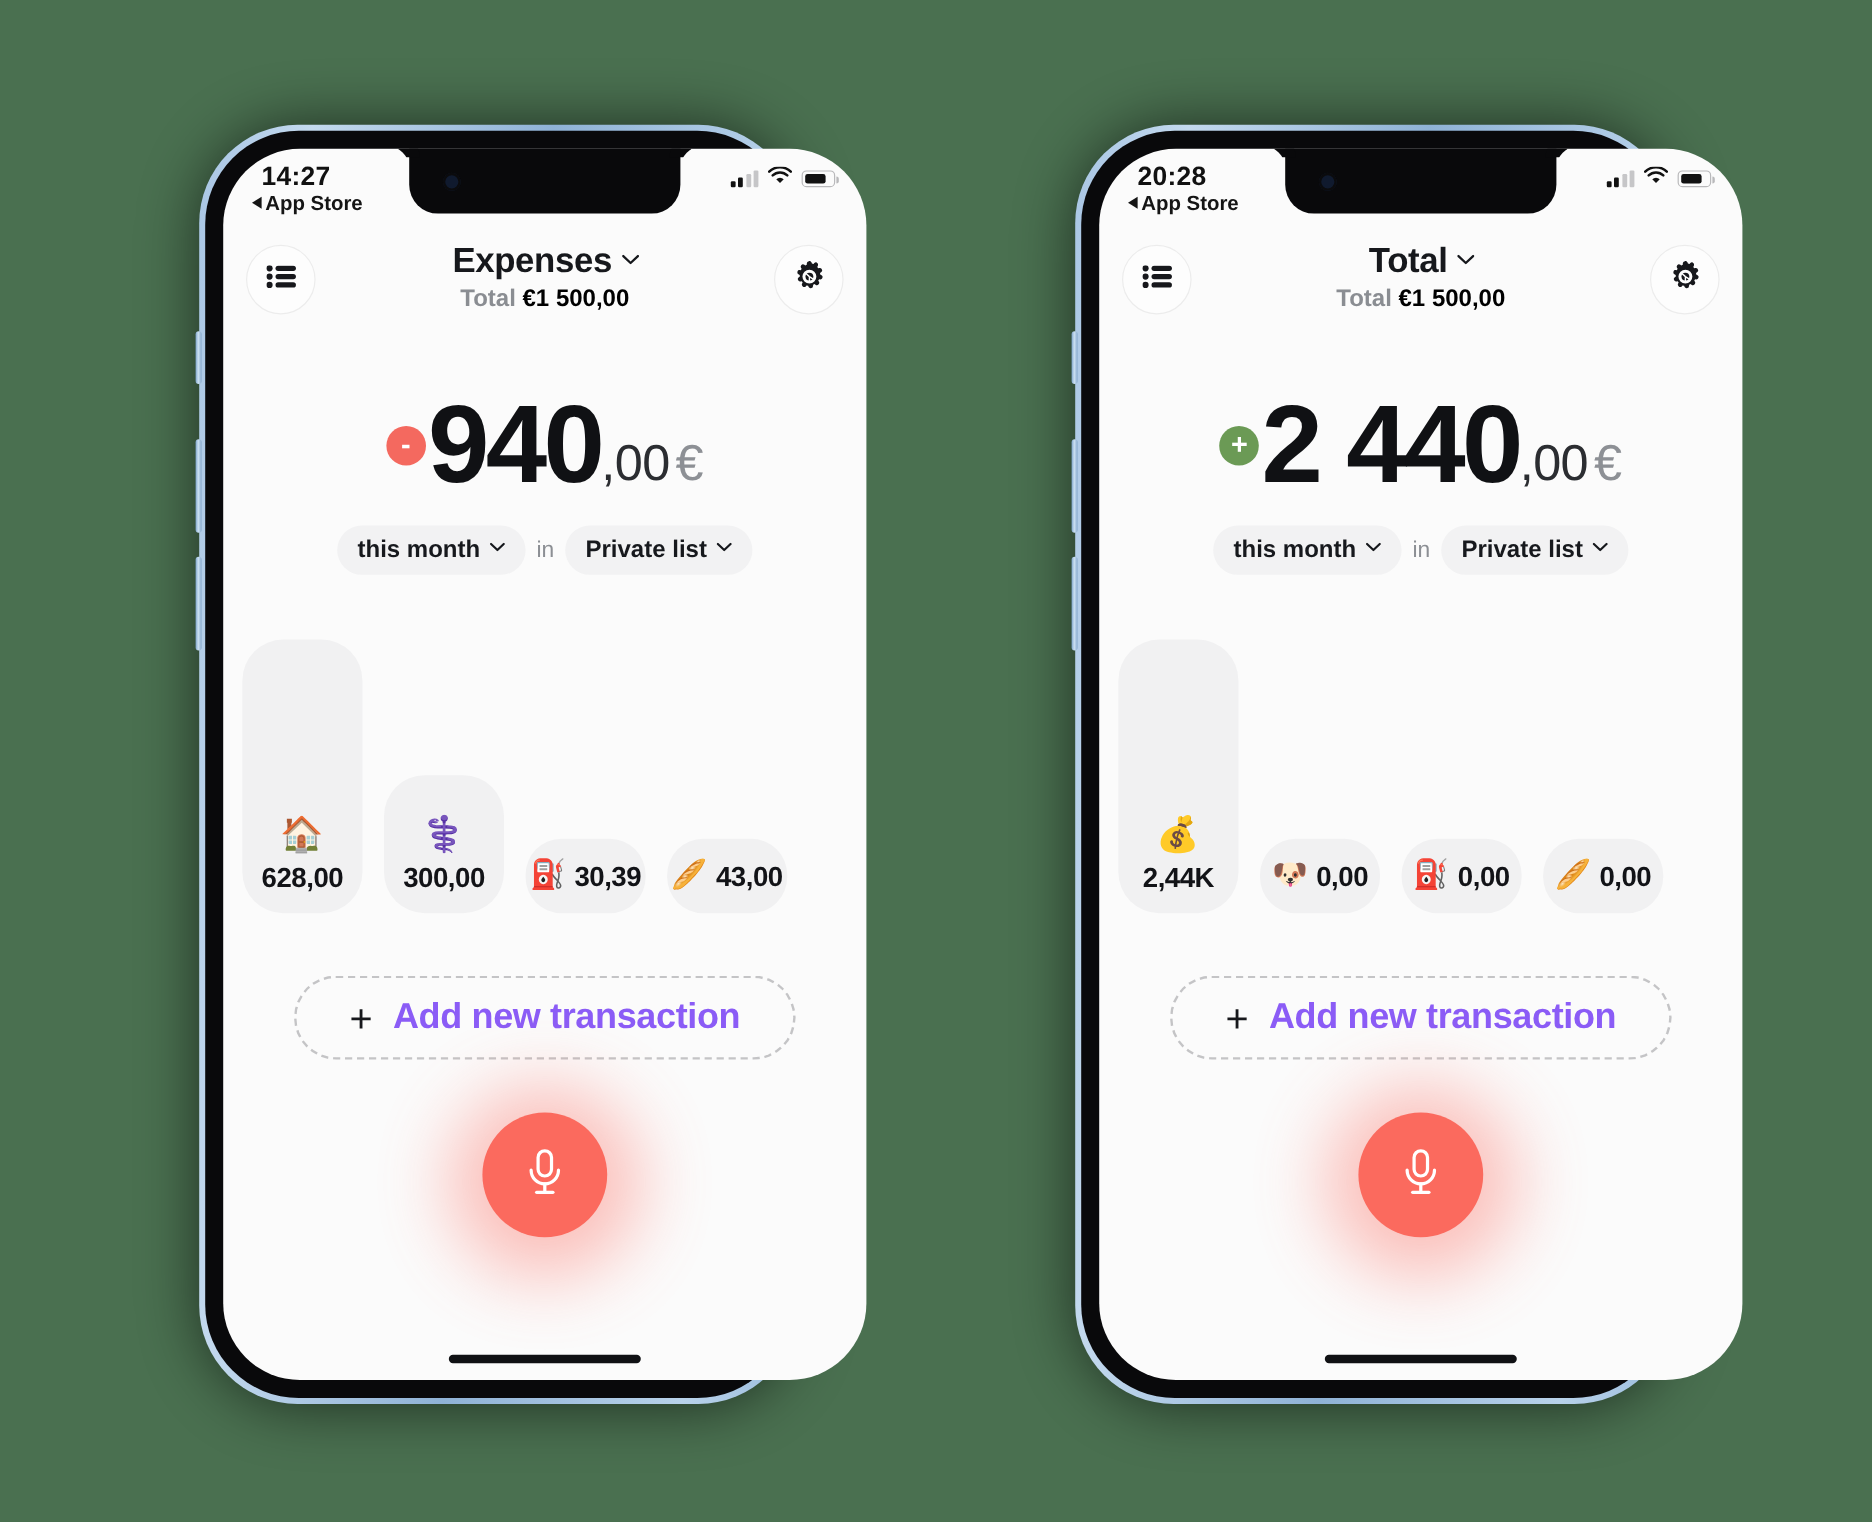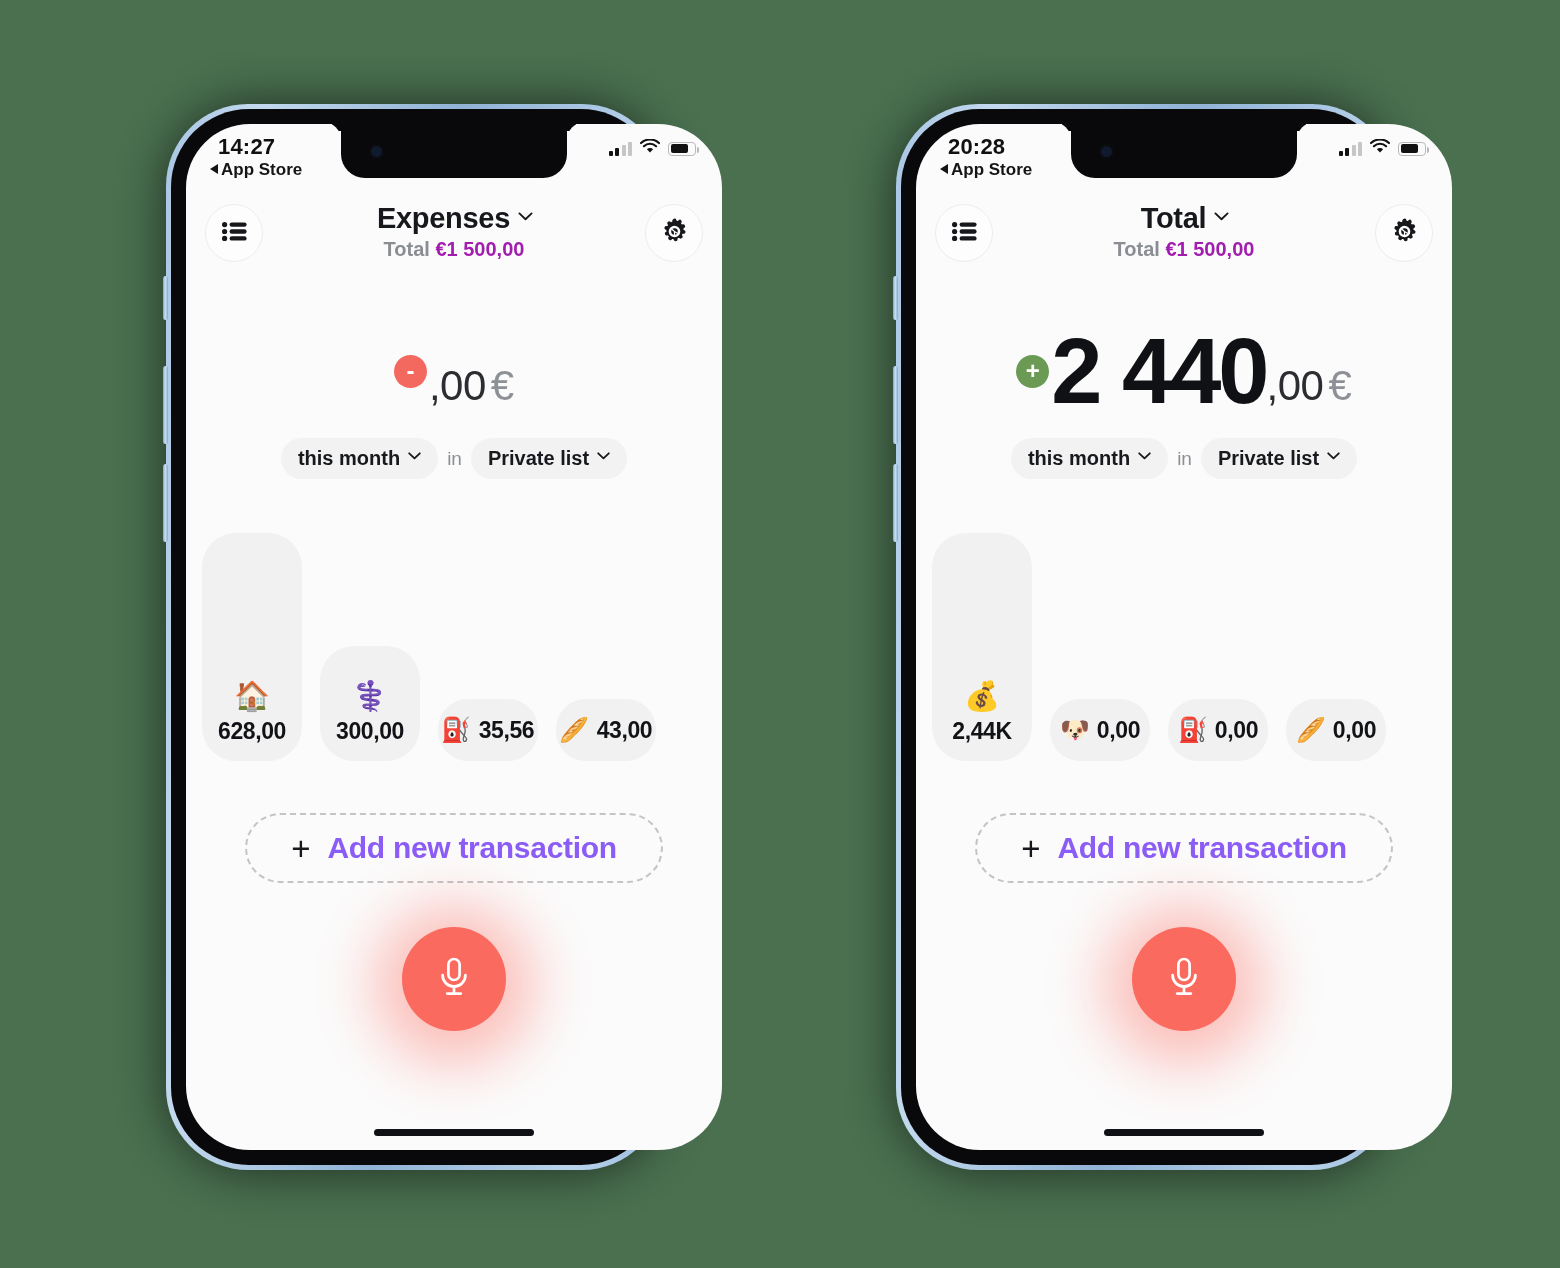--- a/index.html
+++ b/index.html
@@ -228,21 +228,21 @@
     gap: 8px;
   }
   .chev { display:inline-block; width:13px; height:13px; }
   .chev svg { display:block; }
   .subtitle {
     margin-top: 3px;
     font-size: 20px;
     font-weight: bold;
     color: #8a8d92;
   }
-  .subtitle b { color: #a21caf; font-weight: bold; margin-top: 37px; }
+  .subtitle b { color: #000000; font-weight: bold; margin-top: 37px; }
 
   
   .amount-row {
     margin-top: 34px;
     display: flex;
     align-items: center;
     justify-content: center;
     height: 104px;
   }
   .sign-badge {
@@ -483,20 +483,21 @@
               <path d="M16 16 12.6 13m3.4 3 3.6 2.3M16 16v4.4" stroke="#fff" stroke-width="1.3" fill="none"></path>
             </svg>
           </span>
         </div>
       </div>
 
       <div class="amount-row">
         <span class="sign-badge" style="background:#f4695f">
             <span>-</span>
           </span>
+        <span class="amount-int">940</span>
         <span class="amount-dec">,00</span>
         <span class="amount-cur">€</span>
       </div>
 
       <div class="chips">
         <span class="chip">
           <span>this month</span>
           <span class="chev">
             <svg width="13" height="8" viewBox="0 0 15 9">
                 <path d="M1.4 1.4 7.5 7.2l6.1-5.8" stroke="#16181c" stroke-width="2.1" fill="none" stroke-linecap="round" stroke-linejoin="round"></path>
@@ -518,21 +519,21 @@
         <div class="bar tall">
           <span class="bar-emoji">🏠</span>
           <span class="bar-val">628,00</span>
         </div>
         <div class="bar mid">
           <span class="bar-emoji">⚕️</span>
           <span class="bar-val">300,00</span>
         </div>
         <div class="bar short">
           <span class="bar-emoji">⛽</span>
-          <span class="bar-val">35,56</span>
+          <span class="bar-val">30,39</span>
         </div>
         <div class="bar short">
           <span class="bar-emoji">🥖</span>
           <span class="bar-val">43,00</span>
         </div>
       </div>
 
       <div class="addnew-wrap">
         <div class="addnew">
           <span class="plus">+</span>

